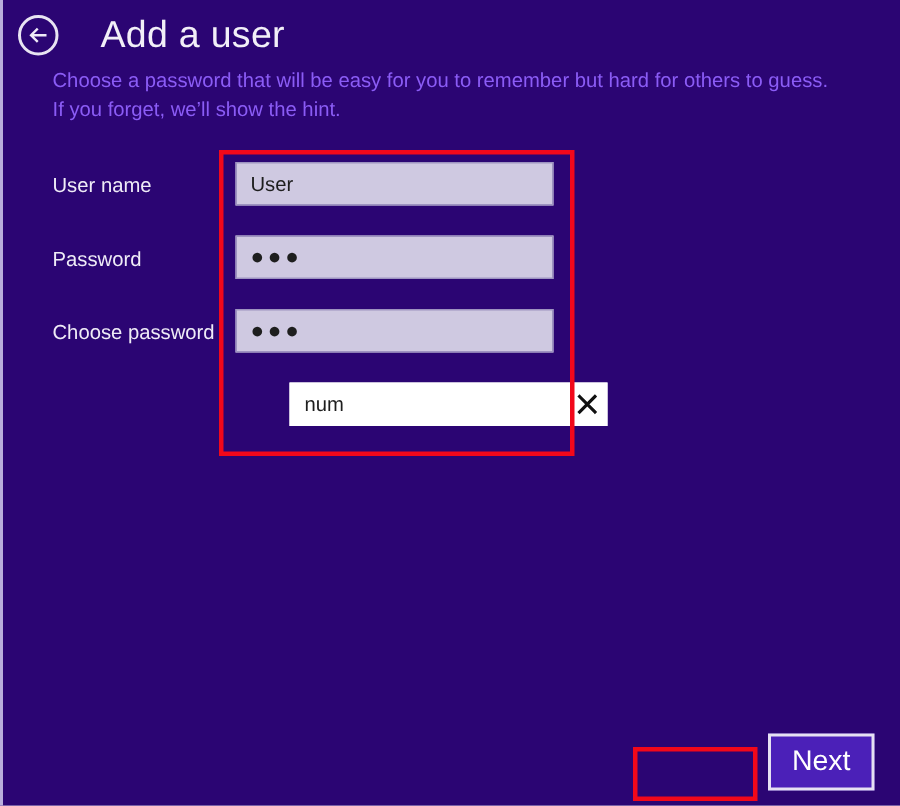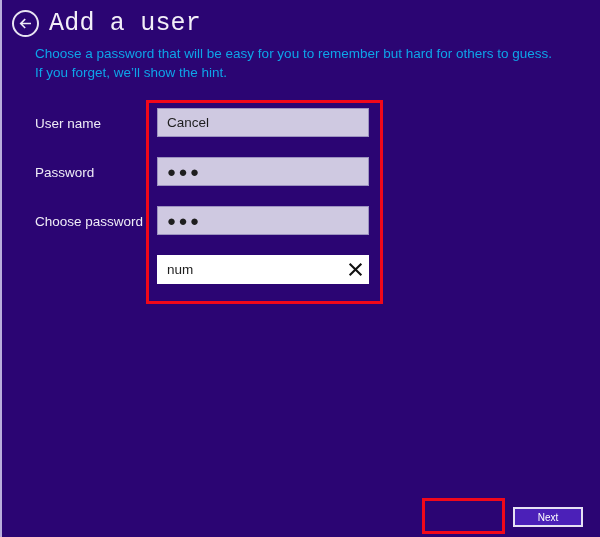--- a/index.html
+++ b/index.html
@@ -24,22 +24,21 @@
     overflow: hidden;
   }
 
   
   #header {
     position: absolute;
     left: 10px;
     top: 10px;
     display: flex;
     align-items: center;
-    gap: 10px;
-    font-family: Liberation Mono, monospace;
+    gap: 28px;
   }
   #back-button {
     width: 27px;
     height: 27px;
     border: 2px solid #E8E4F2;
     border-radius: 50%;
     box-sizing: border-box;
     display: flex;
     align-items: center;
     justify-content: center;
@@ -55,21 +54,21 @@
     letter-spacing: 0.2px;
     white-space: nowrap;
   }
 
   
   #description {
     position: absolute;
     left: 33px;
     top: 44px;
     width: 520px;
-    color: #0ea5e9;
+    color: #8b5cf6;
     font-size: 13.5px;
     line-height: 19px;
   }
 
   
   #form {
     position: absolute;
     left: 33px;
     top: 108px;
     width: 340px;
@@ -96,20 +95,21 @@
     box-sizing: border-box;
     background: #CFC9E1;
     border: 1px solid #9D93C0;
     display: flex;
     align-items: center;
     cursor: text;
   }
   .form-field.focused {
     background: #FFFFFF;
     border: 1px solid #FFFFFF;
+    margin-left: 36px;
   }
   .field-value {
     flex: 1 1 auto;
     padding-left: 9px;
     font-size: 13.5px;
     color: #1E1E1E;
     line-height: 16px;
     white-space: nowrap;
     overflow: hidden;
   }
@@ -151,26 +151,26 @@
   
   #footer {
     position: absolute;
     right: 17px;
     bottom: 10px;
     display: flex;
     align-items: center;
     gap: 15px;
   }
   .btn {
-    height: 20px;
+    height: 38px;
     min-width: 70px;
     padding: 0 14px;
     box-sizing: border-box;
     font-family: "Liberation Sans", sans-serif;
-    font-size: 10px;
+    font-size: 19px;
     color: #FFFFFF;
     display: flex;
     align-items: center;
     justify-content: center;
     cursor: pointer;
     white-space: nowrap;
   }
   #next-button {
     background: #4B20B8;
     border: 2px solid #E6E1F3;
@@ -196,21 +196,21 @@
     <div id="page-title">Add a user</div>
   </div>
 
   <div id="description">Choose a password that will be easy for you to remember but hard for others to guess. If you forget, we’ll show the hint.</div>
 
   <div id="form">
 
     <div class="form-row">
       <div class="form-label">User name</div>
       <div class="form-field">
-        <div class="field-value">Cancel</div>
+        <div class="field-value">User</div>
       </div>
     </div>
 
     <div class="form-row">
       <div class="form-label">Password</div>
       <div class="form-field">
         <div class="field-value masked">●●●</div>
       </div>
     </div>
 

